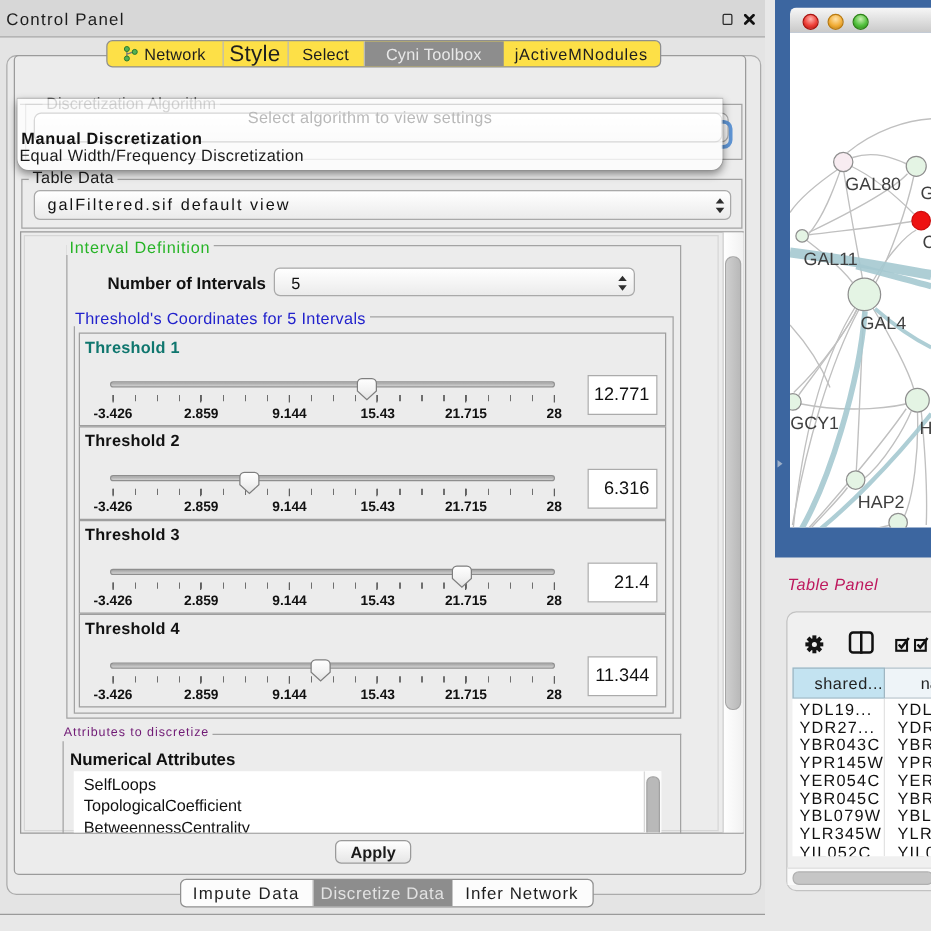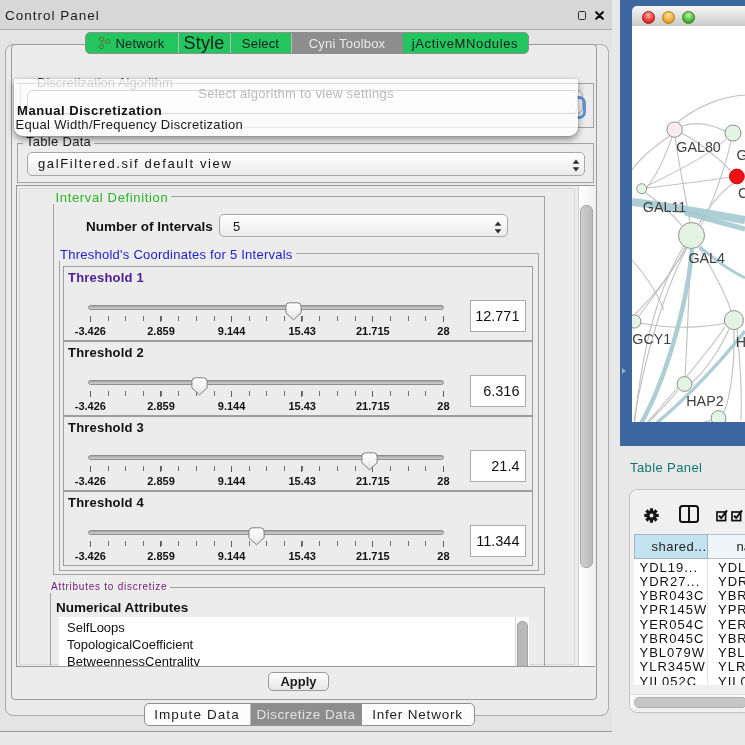--- a/index.html
+++ b/index.html
@@ -19,21 +19,21 @@
 <div class="abs" style="left:5px;top:8px;font-size:13.5px;letter-spacing:1.0px;color:#1c1c1c;">Control Panel</div>
 <div class="abs" style="left:577.5px;top:11px;width:6.5px;height:6.5px;border:1.7px solid #2a2a2a;border-radius:1.5px;"></div>
 <svg class="abs" style="left:595px;top:11px;" width="9" height="9" viewBox="0 0 9 9">
       <path d="M1.2 1.2 L7.8 7.8 M7.8 1.2 L1.2 7.8" stroke="#111" stroke-width="2.2" stroke-linecap="round"></path>
     </svg>
 
 <div class="abs" style="left:5px;top:44px;width:602px;height:670px;background:#eaeaea;border:1px solid #ababab;border-radius:8px;"></div>
 
 <div class="abs" style="left:11px;top:44px;width:584px;height:654px;background:#ececec;border:1px solid #9b9b9b;border-radius:4px;"></div>
 
-<div class="abs" style="left:84.5px;top:32px;width:444px;height:22px;background:#22c55e;border:1px solid #8f8f8f;border-radius:5px;box-sizing:border-box;overflow:hidden;display:flex;">
+<div class="abs" style="left:84.5px;top:32px;width:444px;height:22px;background:#fde047;border:1px solid #8f8f8f;border-radius:5px;box-sizing:border-box;overflow:hidden;display:flex;">
   <div style="width:92px;border-right:1px solid #b9b9b9;display:flex;align-items:center;justify-content:center;font-size:13px;letter-spacing:0.2px;color:#1e1e1e;">
     <svg width="13" height="14" viewBox="0 0 13 14" style="margin-right:4px;">
           <path d="M3.5 3.5 V10.5 M3.5 7 C6 7 7 5.5 9.5 5.5" stroke="#777" stroke-width="1" fill="none"></path>
           <circle cx="3.5" cy="3.2" r="2" fill="#55b155" stroke="#2c7a2c" stroke-width="0.8"></circle>
           <circle cx="3.5" cy="10.8" r="2" fill="#55b155" stroke="#2c7a2c" stroke-width="0.8"></circle>
           <circle cx="9.8" cy="5.5" r="2" fill="#55b155" stroke="#2c7a2c" stroke-width="0.8"></circle>
         </svg>
     Network</div>
   <div style="width:51px;border-right:1px solid #b9b9b9;display:flex;align-items:center;justify-content:center;font-size:18px;letter-spacing:0.2px;color:#1e1e1e;">Style</div>
   <div style="width:60px;border-right:1px solid #b9b9b9;display:flex;align-items:center;justify-content:center;font-size:13px;letter-spacing:0.2px;color:#1e1e1e;">Select</div>
@@ -78,21 +78,21 @@
 <div class="abs" style="left:233px;top:219px;font-size:13px;color:#111;">5</div>
 <div class="abs" style="left:494px;top:220px;"><svg width="8" height="13" viewBox="0 0 8 13">
         <path d="M4 0.5 L7.4 4.8 L0.6 4.8 Z" fill="#2e2e2e"></path>
         <path d="M4 12.5 L7.4 8.2 L0.6 8.2 Z" fill="#2e2e2e"></path>
       </svg></div>
 
 <div class="abs" style="left:59px;top:253px;width:478px;height:316px;border:1px solid #a3a3a3;"></div>
 <div class="abs grouplab" style="left:57px;top:247.5px;font-size:13px;letter-spacing:0.25px;color:#2222cc;">Threshold's Coordinates for 5 Intervals</div>
 
 <div class="abs" style="left:63px;top:266px;width:470px;height:75px;border:1px solid #9e9e9e;box-sizing:border-box;"></div>
-<div class="abs" style="left:68px;top:270px;font-size:13px;font-weight:bold;letter-spacing:0.2px;color:#4c1d95;">Threshold 1</div>
+<div class="abs" style="left:68px;top:270px;font-size:13px;font-weight:bold;letter-spacing:0.2px;color:#0f766e;">Threshold 1</div>
 <div class="abs" style="left:88px;top:305px;width:356px;height:5px;border-radius:3px;background:linear-gradient(#a3a3a3,#d2d2d2);border:1px solid #8e8e8e;box-sizing:border-box;"></div>
 <div class="abs" style="left:89.6px;top:316px;width:354px;height:4.5px;background:repeating-linear-gradient(90deg,#6f6f6f 0,#6f6f6f 1px,transparent 1px,transparent 17.65px);"></div>
 <div class="abs" style="left:89.6px;top:316px;width:1px;height:5.5px;background:#5f5f5f;"></div>
 <div class="abs" style="left:160.2px;top:316px;width:1px;height:5.5px;background:#5f5f5f;"></div>
 <div class="abs" style="left:230.8px;top:316px;width:1px;height:5.5px;background:#5f5f5f;"></div>
 <div class="abs" style="left:301.4px;top:316px;width:1px;height:5.5px;background:#5f5f5f;"></div>
 <div class="abs" style="left:372.0px;top:316px;width:1px;height:5.5px;background:#5f5f5f;"></div>
 <div class="abs" style="left:442.6px;top:316px;width:1px;height:5.5px;background:#5f5f5f;"></div>
 <div class="abs" style="left:55.4px;top:324.5px;width:70px;text-align:center;font-size:11px;font-weight:bold;color:#111;">-3.426</div>
 <div class="abs" style="left:126.0px;top:324.5px;width:70px;text-align:center;font-size:11px;font-weight:bold;color:#111;">2.859</div>
@@ -268,21 +268,21 @@
 <circle cx="718.5" cy="418" r="7.4" fill="#e4f4e4" stroke="#8f8f8f" stroke-width="1"></circle>
 <text x="676.3" y="152" font-family="Liberation Sans,sans-serif" font-size="14.3" fill="#3f3f3f">GAL80</text>
 <text x="736.4" y="159.5" font-family="Liberation Sans,sans-serif" font-size="14.3" fill="#3f3f3f">GA</text>
 <text x="738" y="198" font-family="Liberation Sans,sans-serif" font-size="14.3" fill="#3f3f3f">C</text>
 <text x="642.8" y="212" font-family="Liberation Sans,sans-serif" font-size="14.3" fill="#3f3f3f">GAL11</text>
 <text x="688.4" y="263" font-family="Liberation Sans,sans-serif" font-size="14.3" fill="#3f3f3f">GAL4</text>
 <text x="632.3" y="343.5" font-family="Liberation Sans,sans-serif" font-size="14.3" fill="#3f3f3f">GCY1</text>
 <text x="735.7" y="347" font-family="Liberation Sans,sans-serif" font-size="14.3" fill="#3f3f3f">H</text>
 <text x="686.3" y="406" font-family="Liberation Sans,sans-serif" font-size="14.3" fill="#3f3f3f">HAP2</text>
 </svg>
-<div class="abs" style="left:630px;top:460px;font-size:13px;letter-spacing:0.4px;color:#0f766e;">Table Panel</div>
+<div class="abs" style="left:630px;top:460px;font-size:13px;letter-spacing:0.4px;color:#be185d;font-style:italic;">Table Panel</div>
 <div class="abs" style="left:629px;top:489px;width:130px;height:224px;background:#f0f0f0;border:1px solid #c2c2c2;border-radius:8px 0 0 8px;box-sizing:border-box;"></div>
 <svg class="abs" style="left:644px;top:508px;" width="15" height="15" viewBox="-7.5 -7.5 15 15">
       <g fill="#151515">
         <rect x="-1.6" y="-7.2" width="3.2" height="3.4" transform="rotate(0 0 0)"></rect>
         <rect x="-1.6" y="-7.2" width="3.2" height="3.4" transform="rotate(45 0 0)"></rect>
         <rect x="-1.6" y="-7.2" width="3.2" height="3.4" transform="rotate(90 0 0)"></rect>
         <rect x="-1.6" y="-7.2" width="3.2" height="3.4" transform="rotate(135 0 0)"></rect>
         <rect x="-1.6" y="-7.2" width="3.2" height="3.4" transform="rotate(180 0 0)"></rect>
         <rect x="-1.6" y="-7.2" width="3.2" height="3.4" transform="rotate(225 0 0)"></rect>
         <rect x="-1.6" y="-7.2" width="3.2" height="3.4" transform="rotate(270 0 0)"></rect>

